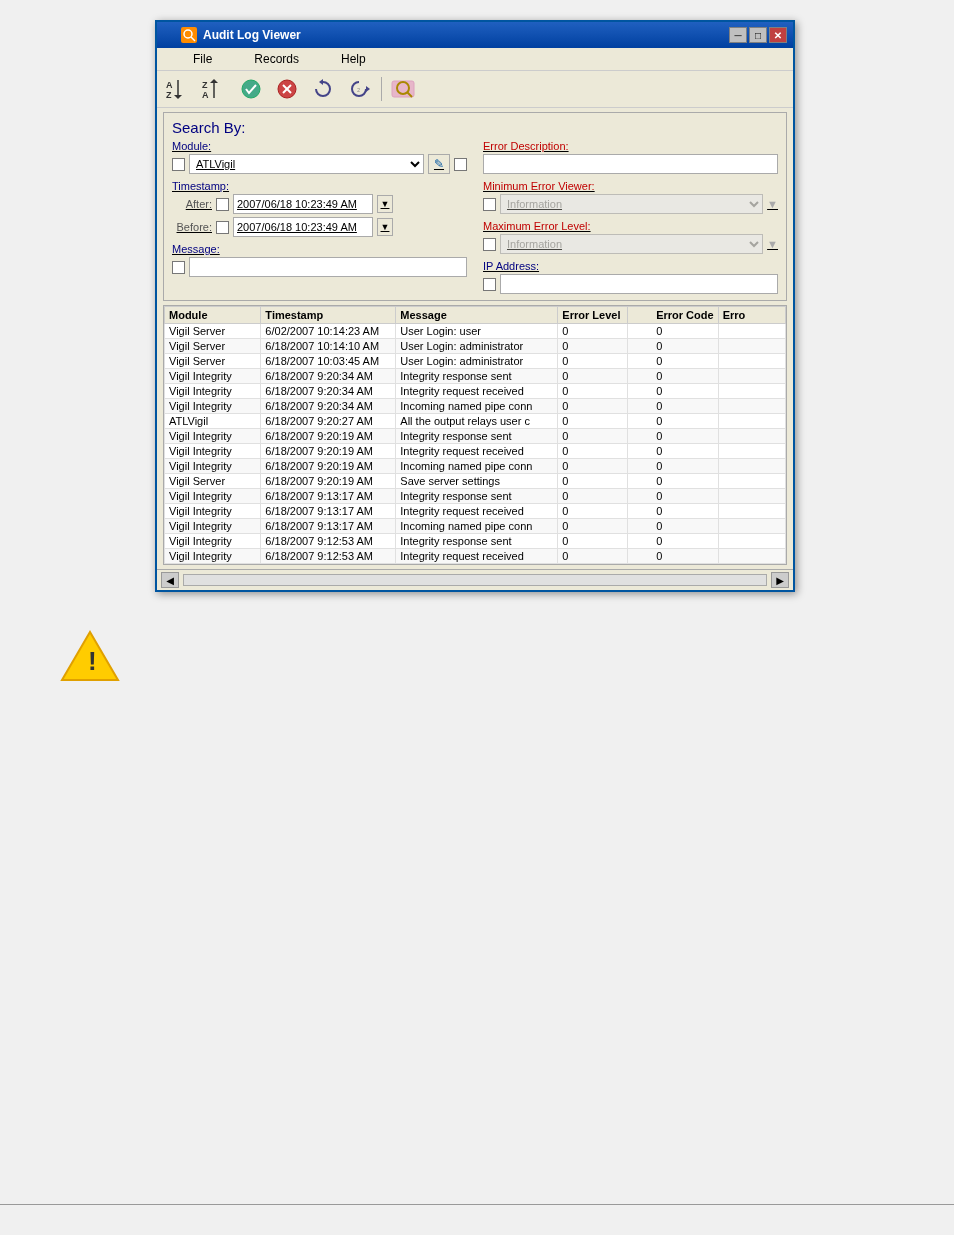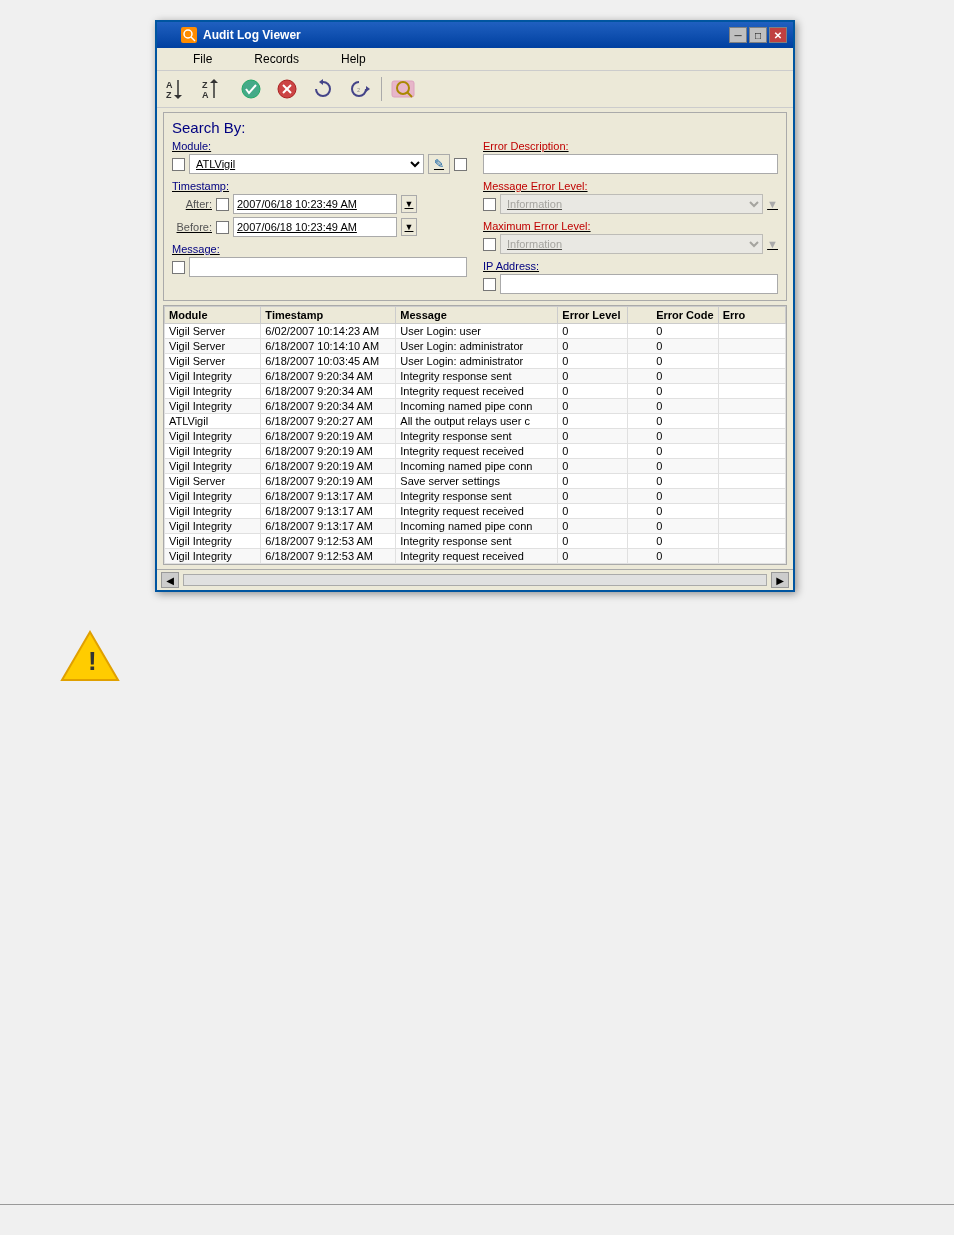--- a/index.html
+++ b/index.html
@@ -183,21 +183,21 @@
       align-items: center;
       gap: 4px;
     }
 
     .datetime-input {
       height: 20px;
       border: 1px solid #aaa;
       background: white;
       padding: 1px 3px;
       font-size: 11px;
-      width: 164px;
+      width: 140px;
     }
 
     .datetime-btn {
       width: 16px;
       height: 18px;
       background: #ece9d8;
       border: 1px solid #aaa;
       cursor: pointer;
       display: flex;
       align-items: center;
@@ -450,21 +450,21 @@
         </div>
       </div>
 
       <div>
         <div class="field-label" style="color:#c00000;">Error Description:</div>
         <div class="field-row">
           <input class="field-input" type="text" style="width: 180px;">
         </div>
 
         <div style="margin-top:6px;">
-          <div class="field-label" style="color:#c00000;">Message Error Level:</div>
+          <div class="field-label" style="color:#c00000;">Minimum Error Viewer:</div>
           <div class="field-row">
             <div class="field-checkbox"></div>
             <select class="field-select" disabled="" style="width:155px;">
               <option>Information</option>
             </select>
             <span style="font-size:11px; color:#aaa;">▼</span>
           </div>
         </div>
 
         <div style="margin-top:6px;">

